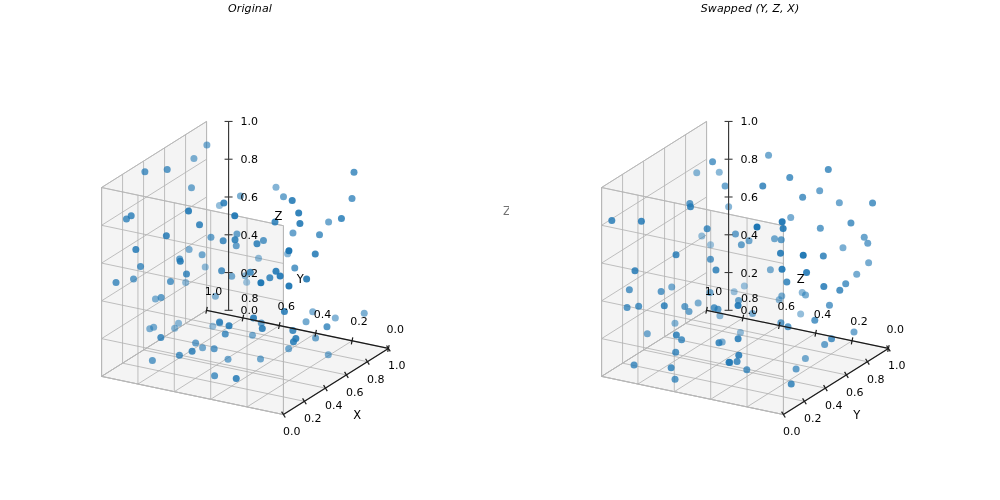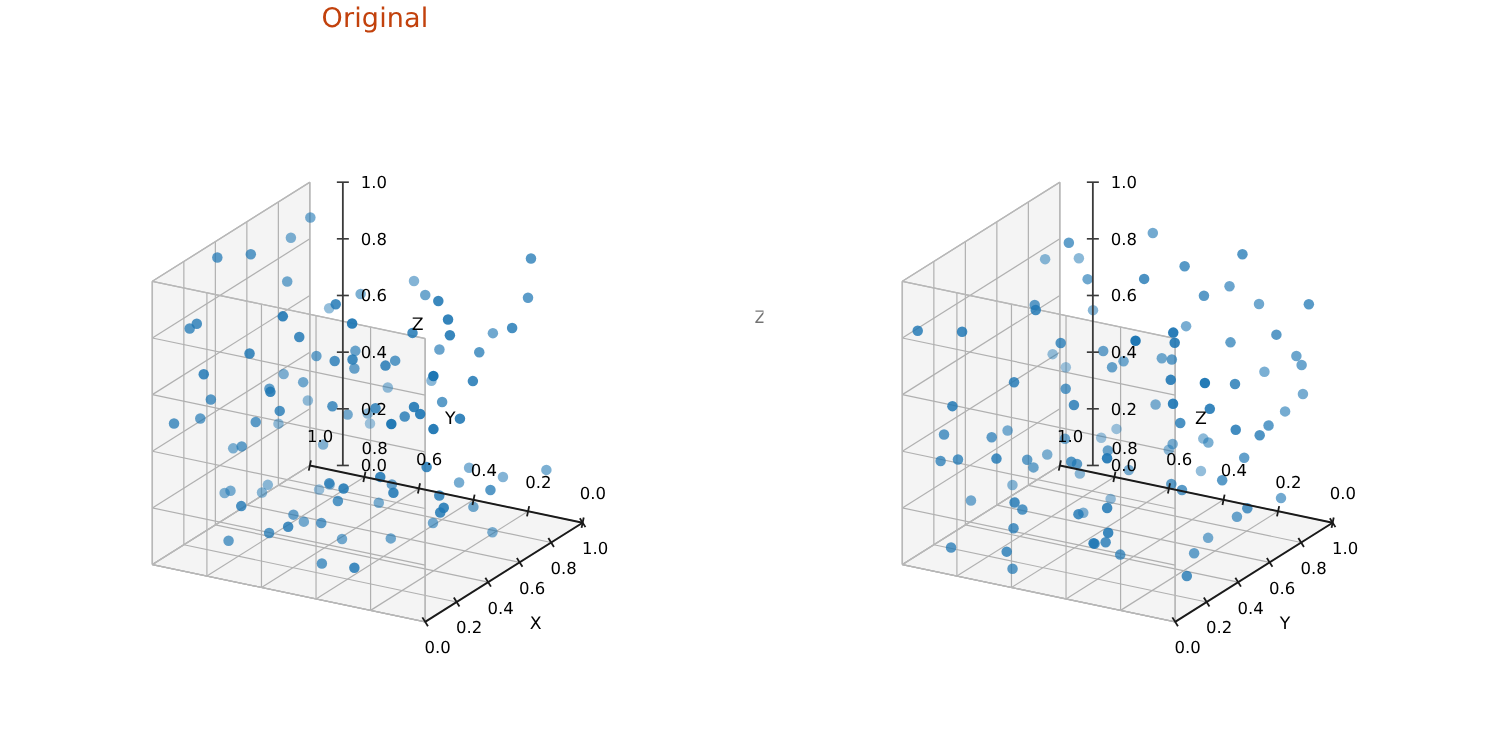--- a/index.html
+++ b/index.html
@@ -23,23 +23,24 @@
   }
   #subplot-left  { left: 0; }
   #subplot-right { left: 500px; }
 
   .subplot-title {
     position: absolute;
     top: 2px;
     left: 0;
     width: 100%;
     text-align: center;
-    font-size: 18px;
-    color: #c2410c;
+    font-size: 11px;
+    color: #000000;
     letter-spacing: 0.1px;
+    font-style: italic;
   }
   .axes-svg {
     position: absolute;
     top: 0;
     left: 0;
     width: 500px;
     height: 500px;
     display: block;
     overflow: visible;
   }
@@ -271,20 +272,21 @@
           <text class="ticklabel" x="240.57" y="163.22">0.8</text>
           <line class="ztickmark" x1="224.57" y1="121.45" x2="232.57" y2="121.45"></line>
           <text class="ticklabel" x="240.57" y="125.45">1.0</text>
           <text class="axislabel" x="274.57" y="219.88">Z</text>
         </g>
       </svg>
     <div class="clipped-label" id="clip-z-left" style="left: 503px; top: 204px; width: 6px; height: 16px; opacity: 0.55;">Z</div>
   </div>
 
   <div class="subplot" id="subplot-right">
+    <div class="subplot-title">Swapped (Y, Z, X)</div>
     <svg class="axes-svg" id="svg-right" viewBox="0 0 500 500">
         <polygon class="pane" points="283.43,414.55 101.57,376.40 101.57,187.53 283.43,225.69"></polygon>
         <polygon class="pane" points="101.57,376.40 206.57,310.31 206.57,121.45 101.57,187.53"></polygon>
         <polygon class="pane" points="283.43,414.55 388.43,348.47 206.57,310.31 101.57,376.40"></polygon>
         <g>
           <line class="gridline" x1="283.43" y1="414.55" x2="101.57" y2="376.40"></line>
           <line class="gridline" x1="283.43" y1="414.55" x2="388.43" y2="348.47"></line>
           <line class="gridline" x1="283.43" y1="414.55" x2="283.43" y2="225.69"></line>
           <line class="gridline" x1="283.43" y1="414.55" x2="101.57" y2="376.40"></line>
           <line class="gridline" x1="101.57" y1="376.40" x2="101.57" y2="187.53"></line>

